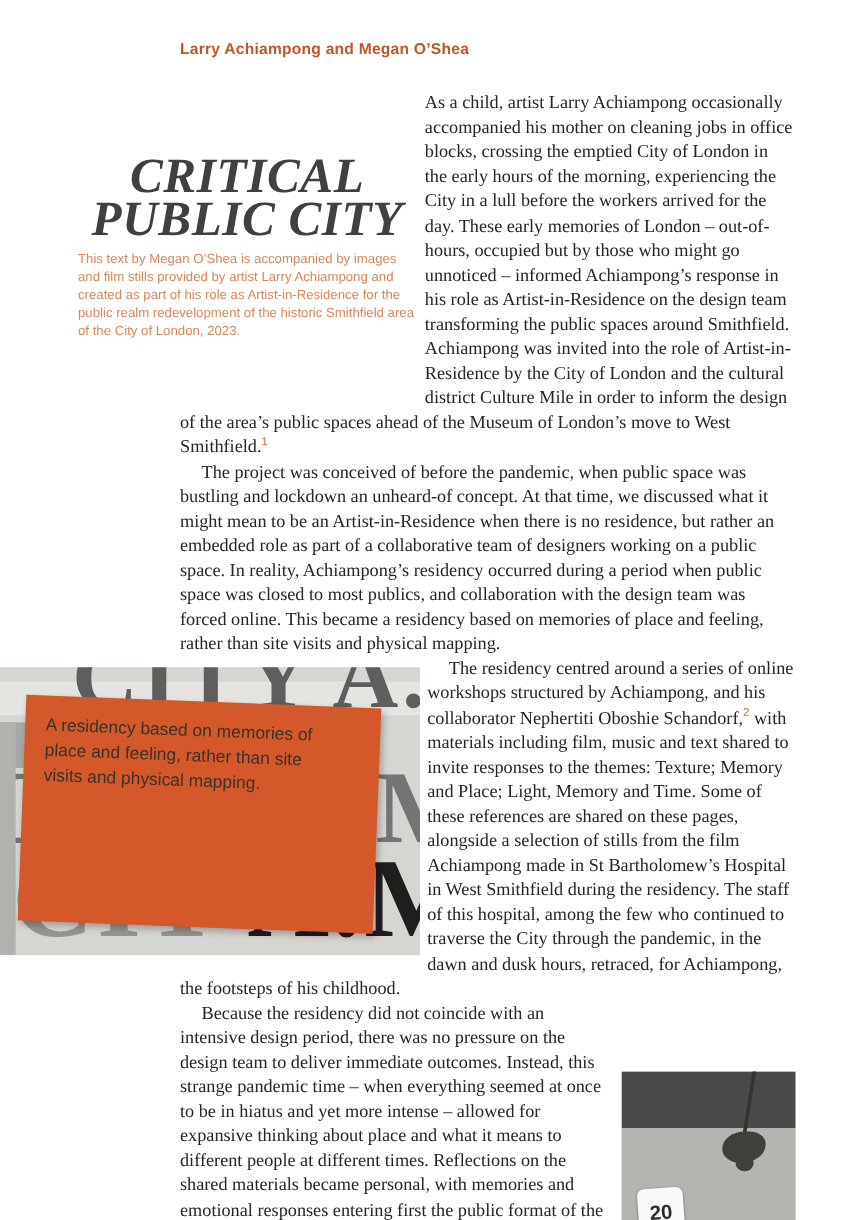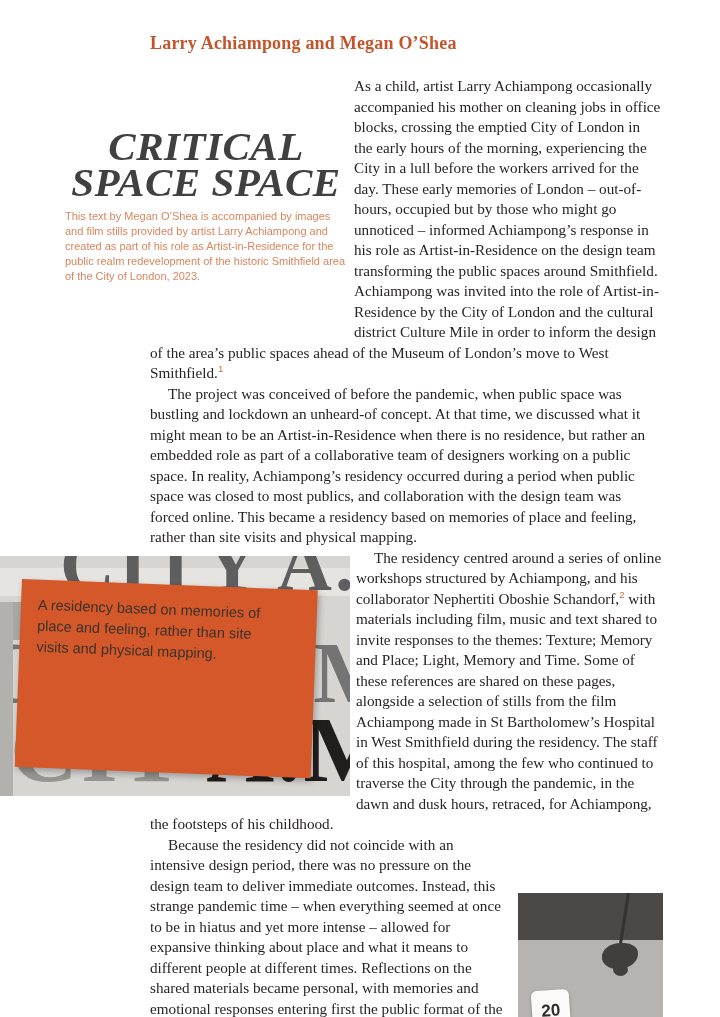--- a/index.html
+++ b/index.html
@@ -2,22 +2,22 @@
 <html><head>
 <meta charset="utf-8">
 <style>
   html,body { margin:0; padding:0; background:#ffffff; }
   .page {
     position:relative; width:720px; height:1017px; background:#ffffff;
     overflow:hidden; font-family:"Liberation Serif", serif;
   }
   .byline {
     position:absolute; left:150px; top:33px;
-    font-family:Liberation Serif, serif; font-weight:bold;
-    font-size:18px; color:#c2552c; letter-spacing:0.2px;
+    font-family:Liberation Sans, sans-serif; font-weight:bold;
+    font-size:13px; color:#c2552c; letter-spacing:0.2px;
   }
   .content {
     position:absolute; left:150px; top:76px; width:512px;
     font-size:15.2px; line-height:20.5px; color:#282423; text-align:left;
   }
   .content p { margin:0; }
   .content p.indent { text-indent:18px; }
   sup.fn {
     color:#cc6a3a; font-size:9.5px; line-height:0; vertical-align:super;
     font-family:"Liberation Sans", sans-serif;
@@ -91,21 +91,21 @@
 
 <div class="page">
 
   <div class="byline">Larry Achiampong and Megan O’Shea</div>
 
   <div class="content">
 
     <p>
       <span class="title-float">
         <span class="title-line">CRITICAL</span>
-        <span class="title-line">SPACE SPACE</span>
+        <span class="title-line">PUBLIC CITY</span>
         <span class="intro-note">This text by Megan O’Shea is accompanied by images and film stills provided by artist Larry Achiampong and created as part of his role as Artist-in-Residence for the public realm redevelopment of the historic Smithfield area of the City of London, 2023.</span>
       </span><span>As a child, artist Larry Achiampong occasionally accompanied his mother on cleaning jobs in office blocks, crossing the emptied City of London in the early hours of the morning, experiencing the City in a lull before the workers arrived for the day. These early memories of London – out-of-hours, occupied but by those who might go unnoticed – informed Achiampong’s response in his role as Artist-in-Residence on the design team transforming the public spaces around Smithfield. Achiampong was invited into the role of Artist-in-Residence by the City of London and the cultural district Culture Mile in order to inform the design of the area’s public spaces ahead of the Museum of London’s move to West Smithfield.</span><sup class="fn">1</sup>
     </p>
 
     <p class="indent"><span>The project was conceived of before the pandemic, when public space was bustling and lockdown an unheard-of concept. At that time, we discussed what it might mean to be an Artist-in-Residence when there is no residence, but rather an embedded role as part of a collaborative team of designers working on a public space. In reality, Achiampong’s residency occurred during a period when public space was closed to most publics, and collaboration with the design team was forced online. This became a residency based on memories of place and feeling, rather than site visits and physical mapping.</span></p>
 
     <p class="indent">
       <span class="photo-cityam">
         <span class="paper-strip"></span>
         <span class="masthead m-top">CITY A.M.</span>

